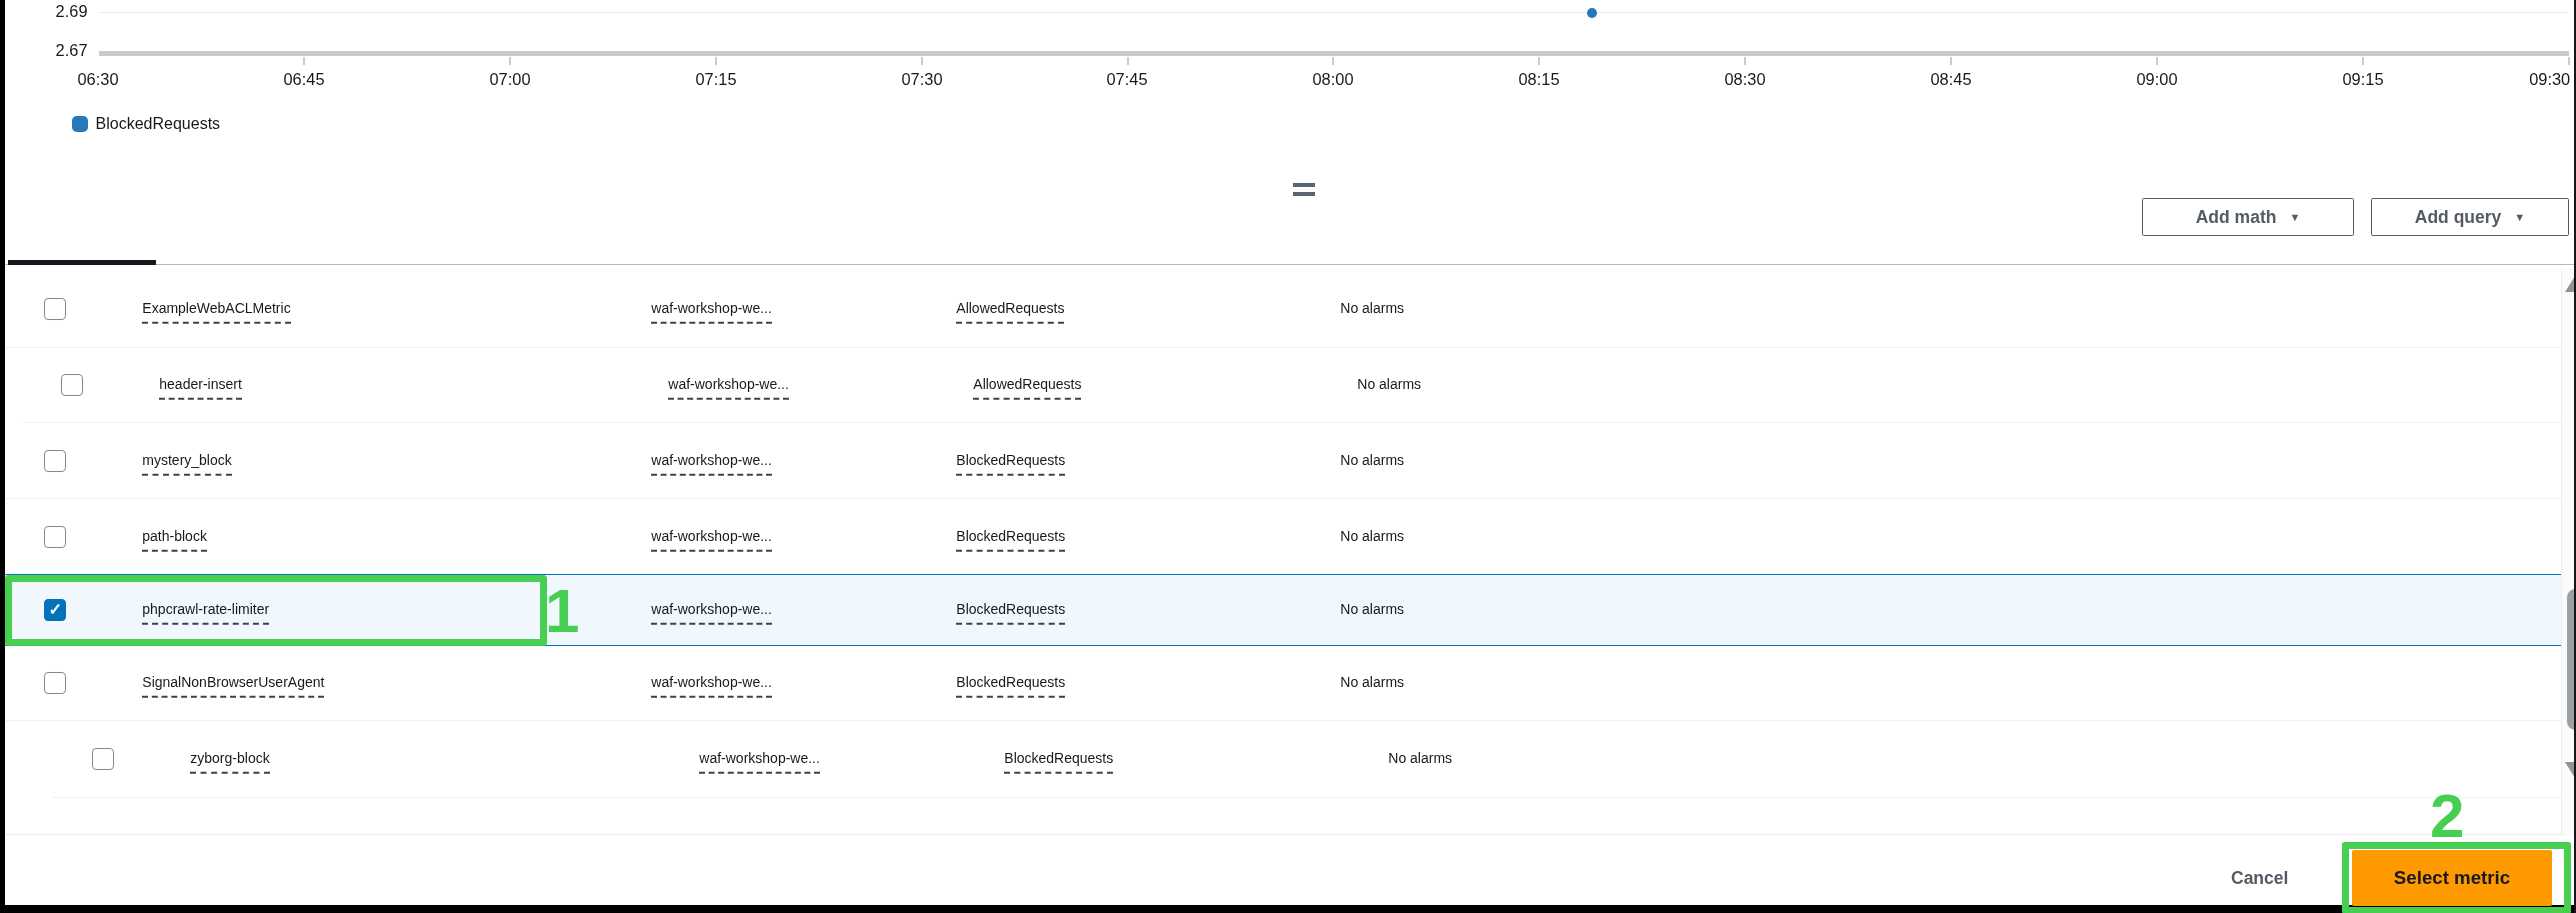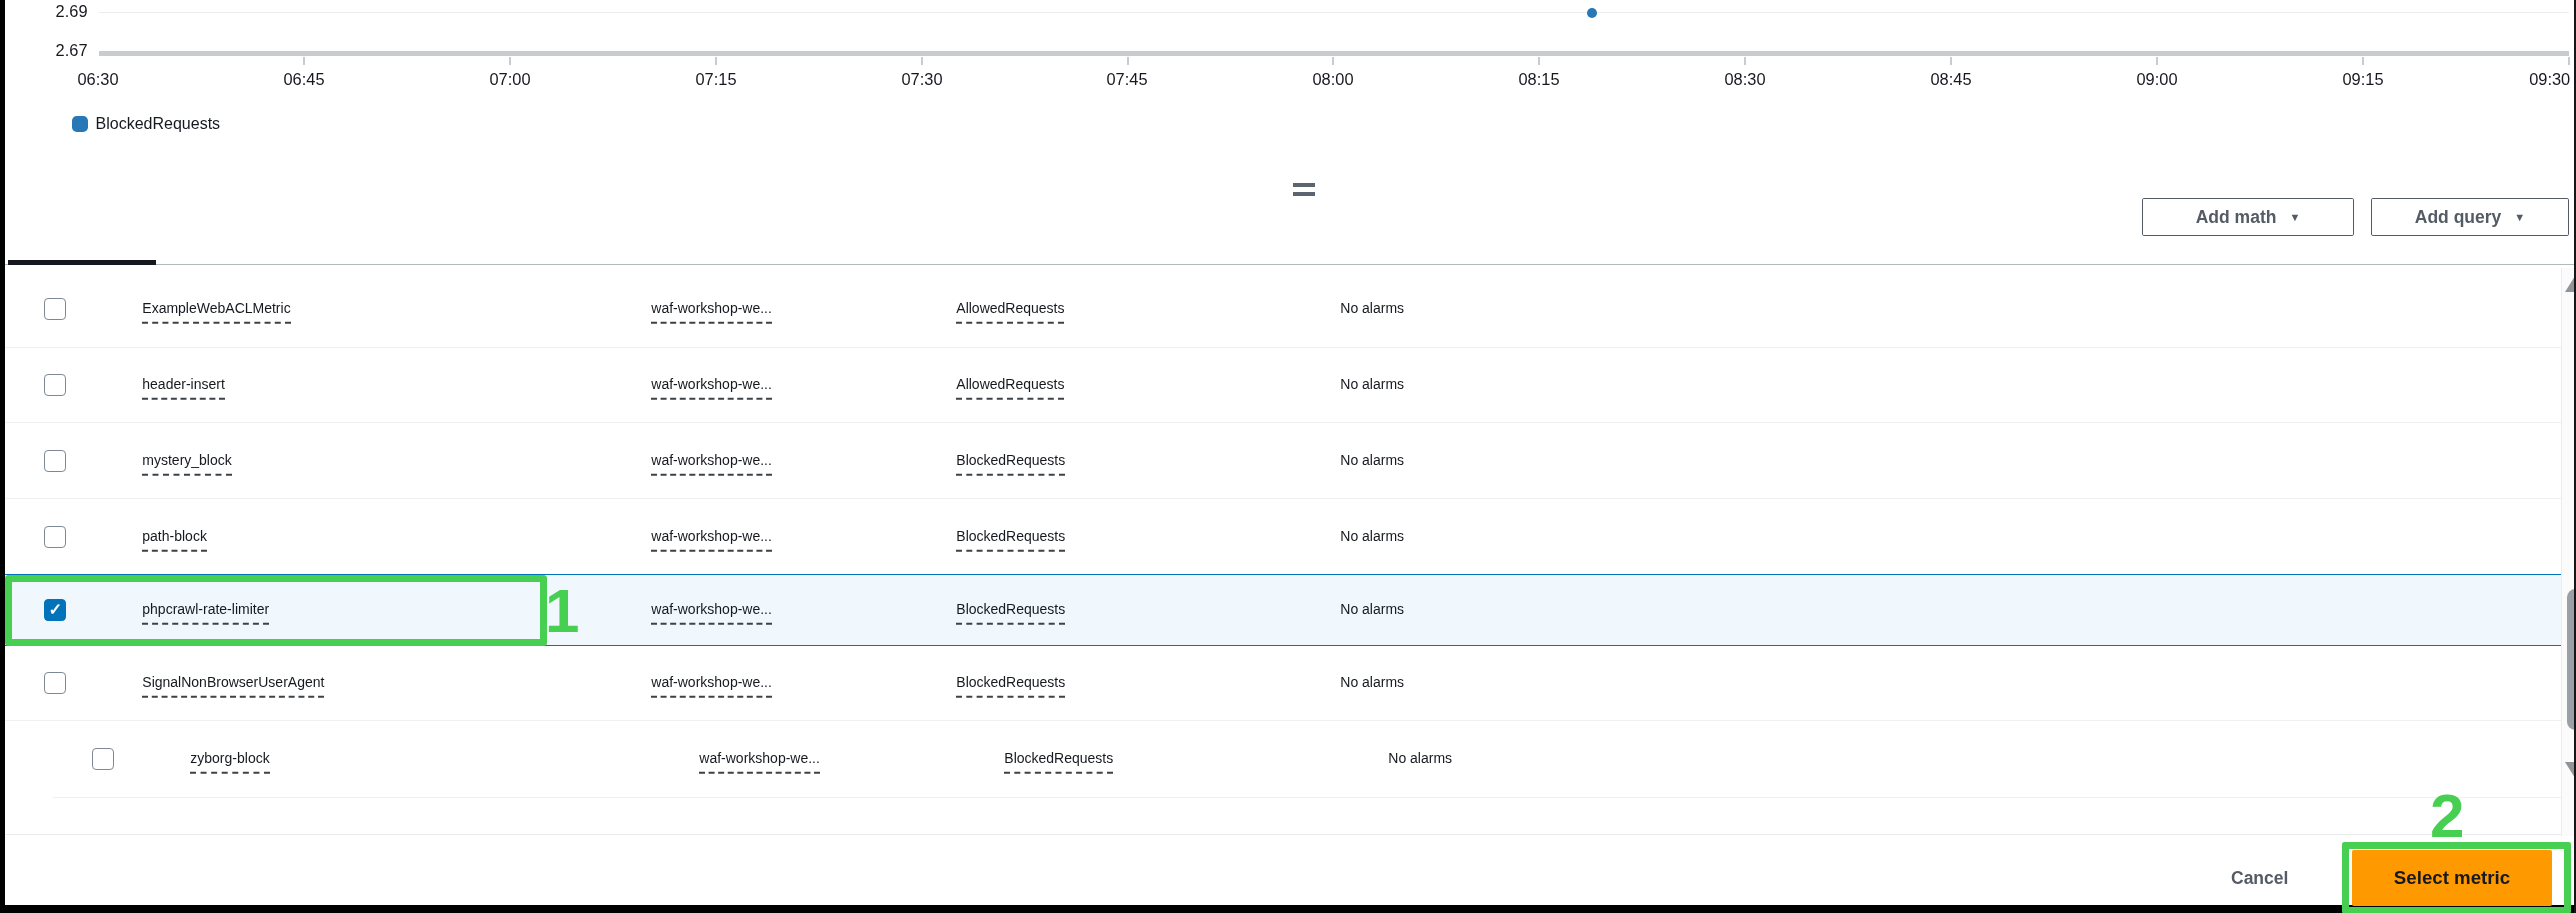--- a/index.html
+++ b/index.html
@@ -151,21 +151,21 @@
   </div>
 
   <div id="mtable">
       <div class="row" style="height: 78px;">
       <span class="cb"></span>
       <span class="cell c-name"><span class="u">ExampleWebACLMetric</span></span>
       <span class="cell c-dim"><span class="u">waf-workshop-we...</span></span>
       <span class="cell c-stat"><span class="u">AllowedRequests</span></span>
       <span class="cell c-al"><span>No alarms</span></span>
     </div>
-      <div class="row" style="height: 75px;">
+      <div class="row" style="height: 75px; margin-left: 17px;">
       <span class="cb"></span>
       <span class="cell c-name"><span class="u">header-insert</span></span>
       <span class="cell c-dim"><span class="u">waf-workshop-we...</span></span>
       <span class="cell c-stat"><span class="u">AllowedRequests</span></span>
       <span class="cell c-al"><span>No alarms</span></span>
     </div>
       <div class="row" style="height: 76px;">
       <span class="cb"></span>
       <span class="cell c-name"><span class="u">mystery_block</span></span>
       <span class="cell c-dim"><span class="u">waf-workshop-we...</span></span>

